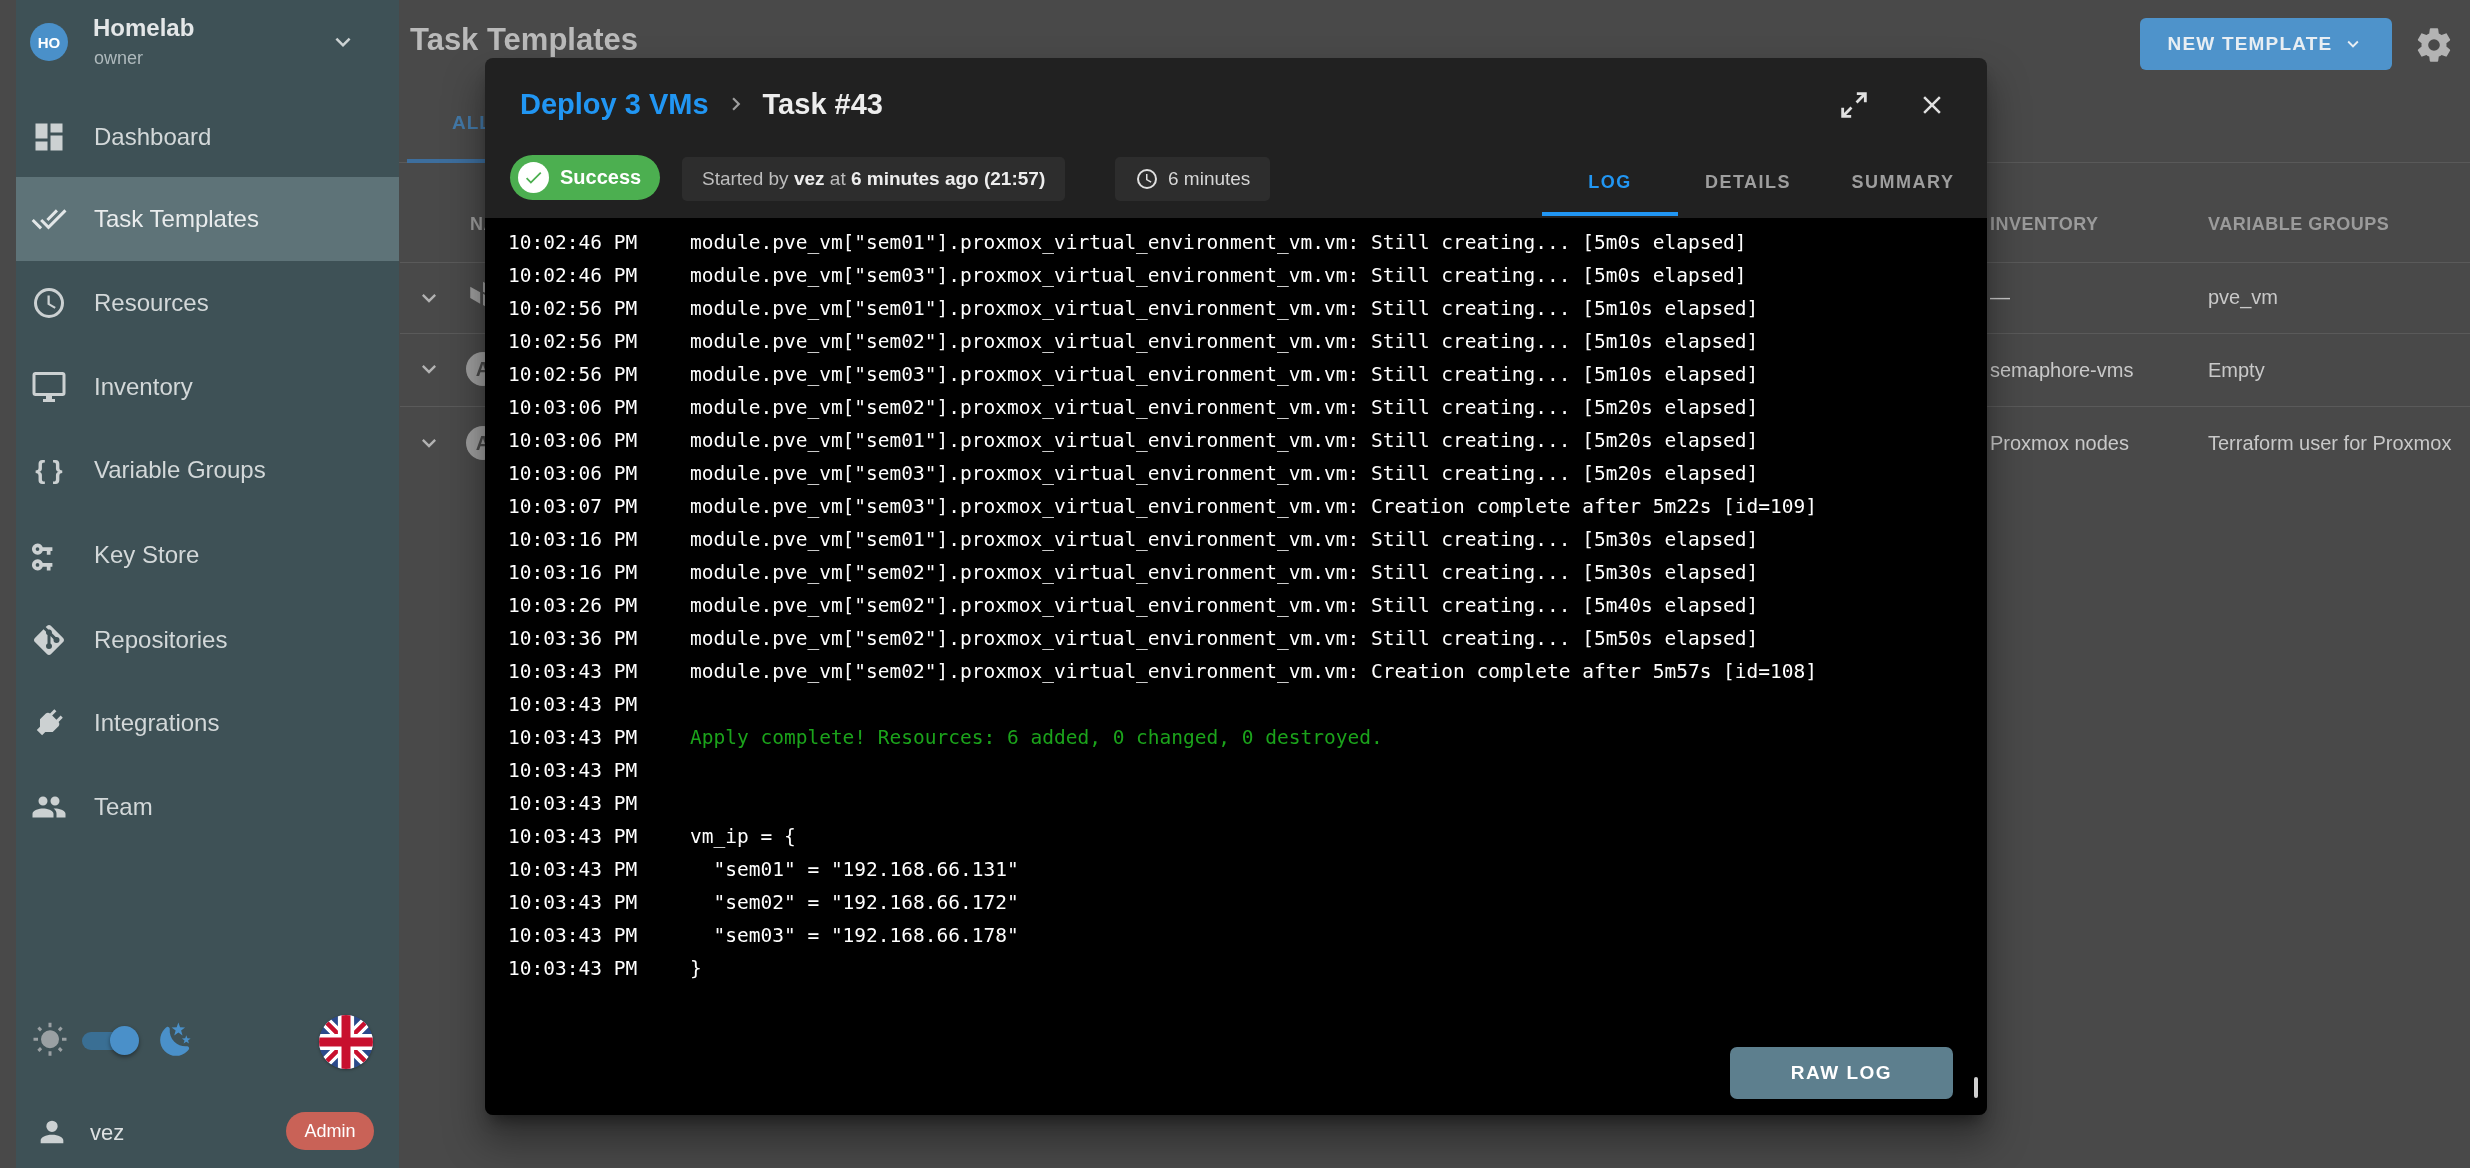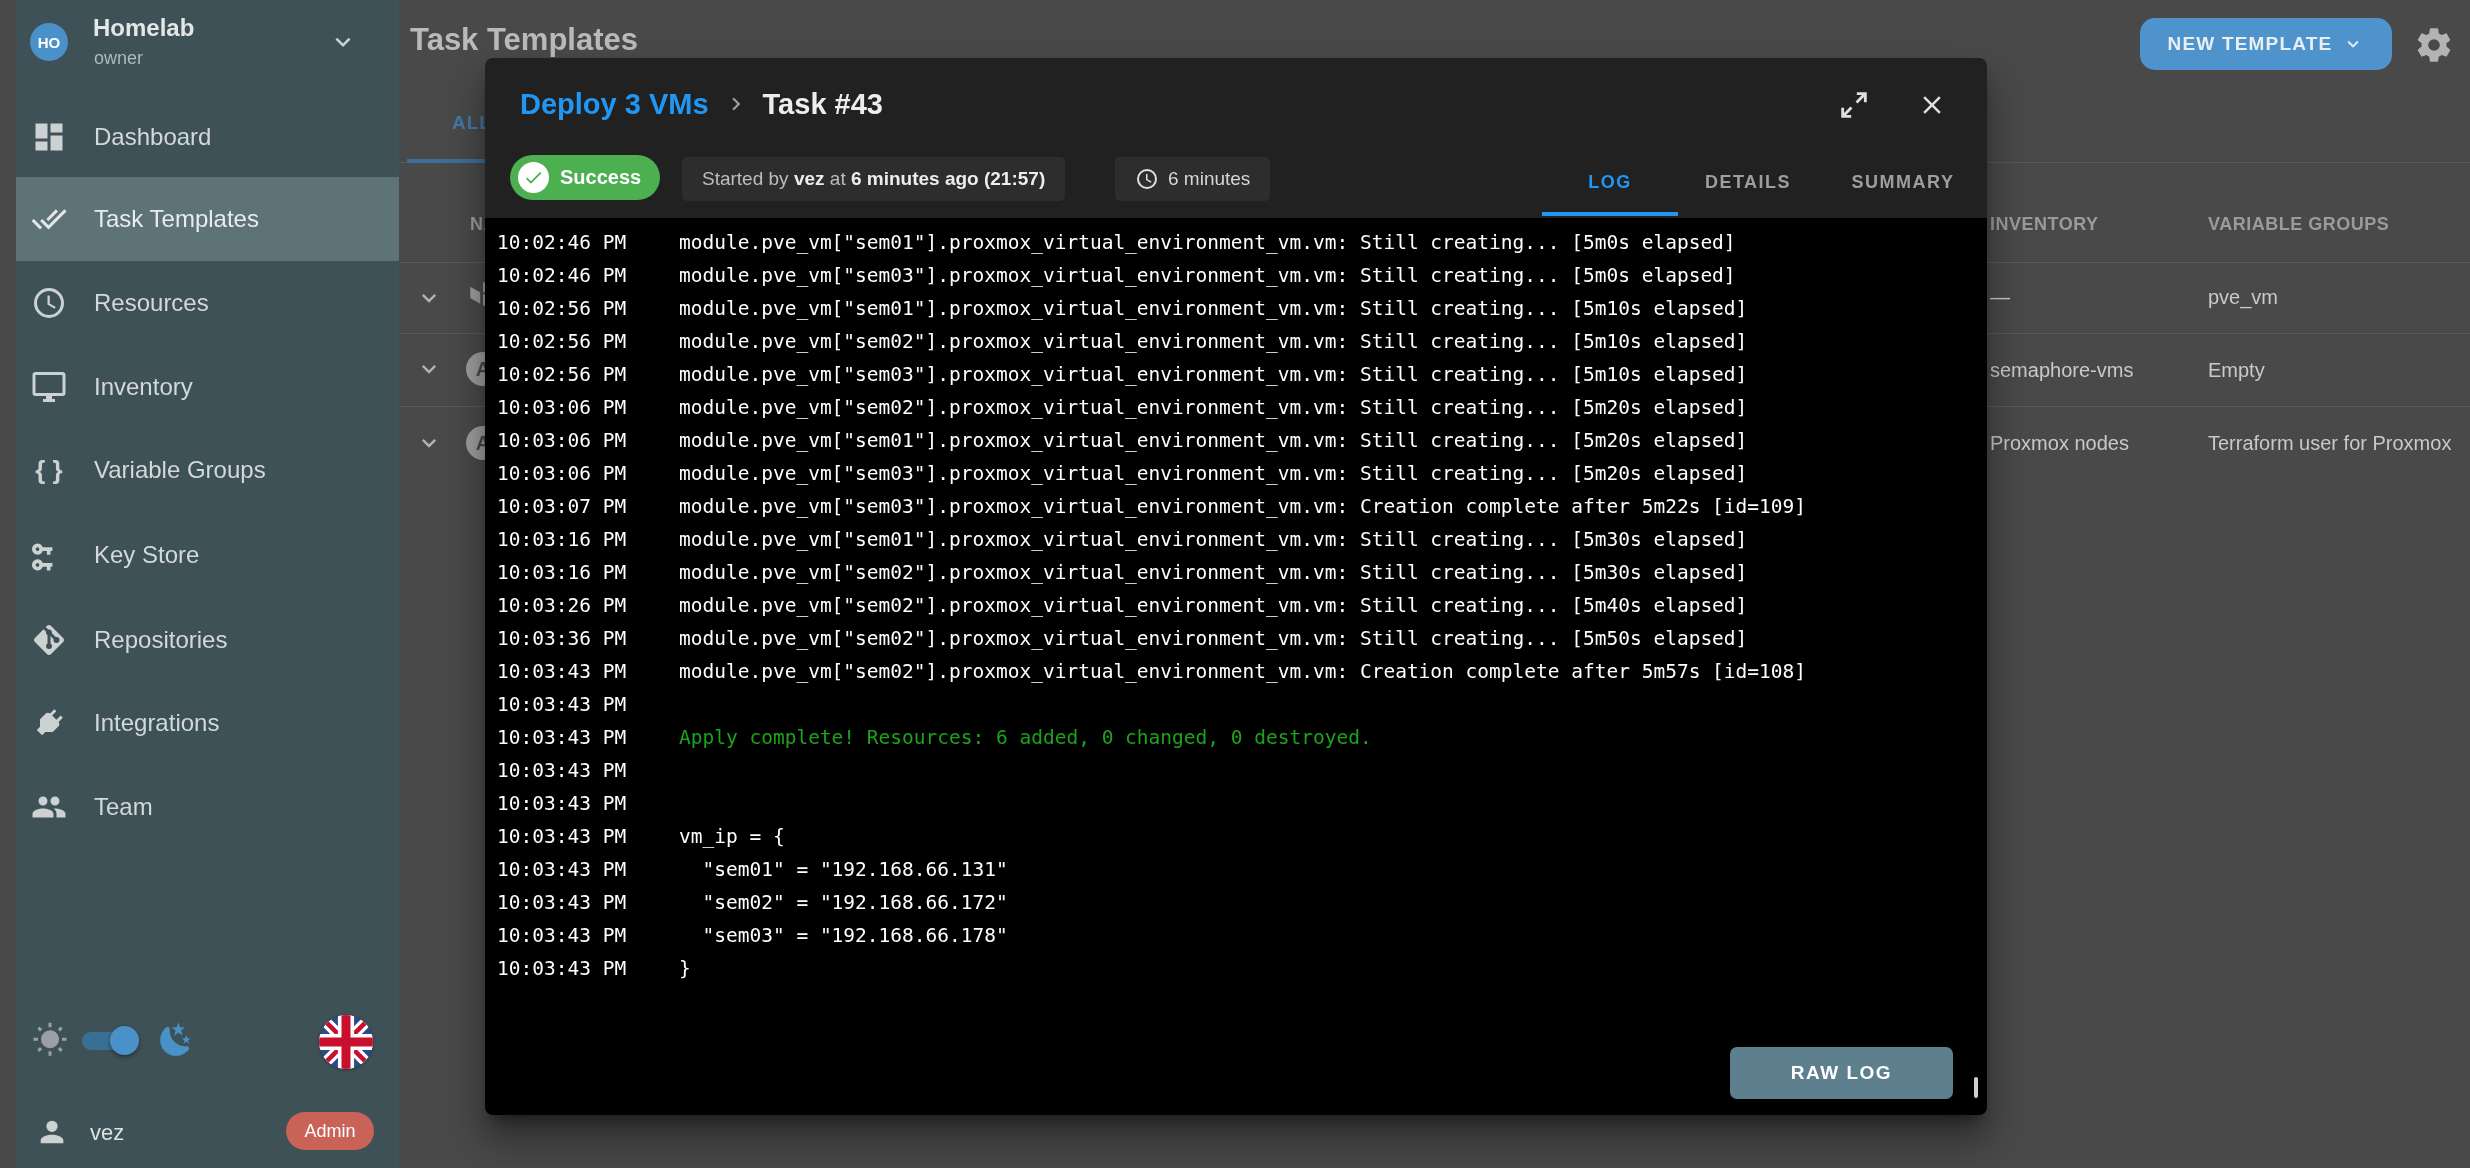--- a/index.html
+++ b/index.html
@@ -43,21 +43,21 @@
   .page-title{position:absolute;left:25px;top:22px;font-size:31px;font-weight:bold;color:#bababa;}
   .tab-all{position:absolute;left:67px;top:112px;font-size:19px;font-weight:bold;letter-spacing:1px;color:#4379a8;}
   .tabbar-border{position:absolute;left:0;top:162px;width:2085px;height:1px;background:#595959;}
   .all-underline{position:absolute;left:22px;top:159px;width:100px;height:4px;background:#3d6e9d;}
   .col-header{position:absolute;top:214px;font-size:18px;font-weight:bold;letter-spacing:.5px;color:#9b9b9b;white-space:nowrap;}
   .row-divider{position:absolute;left:15px;width:2070px;height:1px;background:#5a5a5a;}
   .row-chevron{position:absolute;left:30px;width:28px;height:28px;cursor:pointer;}
   .tpl-circle{position:absolute;left:81px;width:34px;height:34px;border-radius:50%;background:#9e9e9e;
     color:#4a4a4a;font-size:20px;font-weight:bold;display:flex;align-items:center;justify-content:center;}
   .cell{position:absolute;font-size:20px;color:#c9c9c9;white-space:nowrap;}
-  .new-template-btn{position:absolute;left:1755px;top:18px;width:252px;height:52px;border-radius:15px;background:#4e93cb;
+  .new-template-btn{position:absolute;left:1755px;top:18px;width:252px;height:52px;border-radius:6px;background:#4e93cb;
     display:flex;align-items:center;justify-content:center;gap:10px;color:#e8eef3;font-size:19px;font-weight:bold;
     letter-spacing:1.2px;cursor:pointer;}
   .gear{position:absolute;left:2029px;top:25px;width:40px;height:40px;cursor:pointer;}
 
   
   #modal{position:absolute;left:485px;top:58px;width:1502px;height:1057px;background:#212121;border-radius:8px;
     z-index:10;box-shadow:0 11px 15px -7px rgba(0,0,0,.45),0 24px 38px 3px rgba(0,0,0,.35);}
   .modal-title{position:absolute;left:35px;top:84px;display:flex;align-items:center;gap:14px;font-size:29px;font-weight:bold;line-height:34px;transform:translateY(-50%);top:46px;}
   .mt-link{color:#2196f3;cursor:pointer;}
   .mt-sep{width:26px;height:26px;}
@@ -80,21 +80,21 @@
 
   .mtab{position:absolute;top:114px;height:20px;line-height:20px;text-align:center;font-size:18px;font-weight:bold;
     letter-spacing:1.5px;color:#9e9e9e;cursor:pointer;}
   .mtab.active{color:#2196f3;}
   .tab-underline{position:absolute;left:1057px;top:154px;width:136px;height:4px;background:#2196f3;}
 
   .log{position:absolute;left:0;top:160px;width:1502px;height:897px;background:#000;
     border-radius:0 0 8px 8px;padding:8px 0 0 12px;box-sizing:border-box;overflow:hidden;}
   .log-line{height:33px;line-height:33px;white-space:pre;font-family:"DejaVu Sans Mono",monospace;
     font-size:19.5px;color:#ffffff;}
-  .log-line .ts{display:inline-block;width:182px;}
+  .log-line .ts{display:inline-block;width:182px;margin-left:11px;}
   .log-line .msg{color:#ffffff;}
   .log-line.green .msg{color:#1ba31b;}
 
   .raw-log-btn{position:absolute;left:1245px;top:989px;width:223px;height:52px;border-radius:7px;background:#5d7f8e;
     display:flex;align-items:center;justify-content:center;color:#fff;font-size:19px;font-weight:bold;
     letter-spacing:1.5px;cursor:pointer;}
   .scroll-thumb{position:absolute;left:1489px;top:1019px;width:4px;height:21px;background:#cfcfcf;border-radius:2px;}
 </style>
 </head>
 <body>

